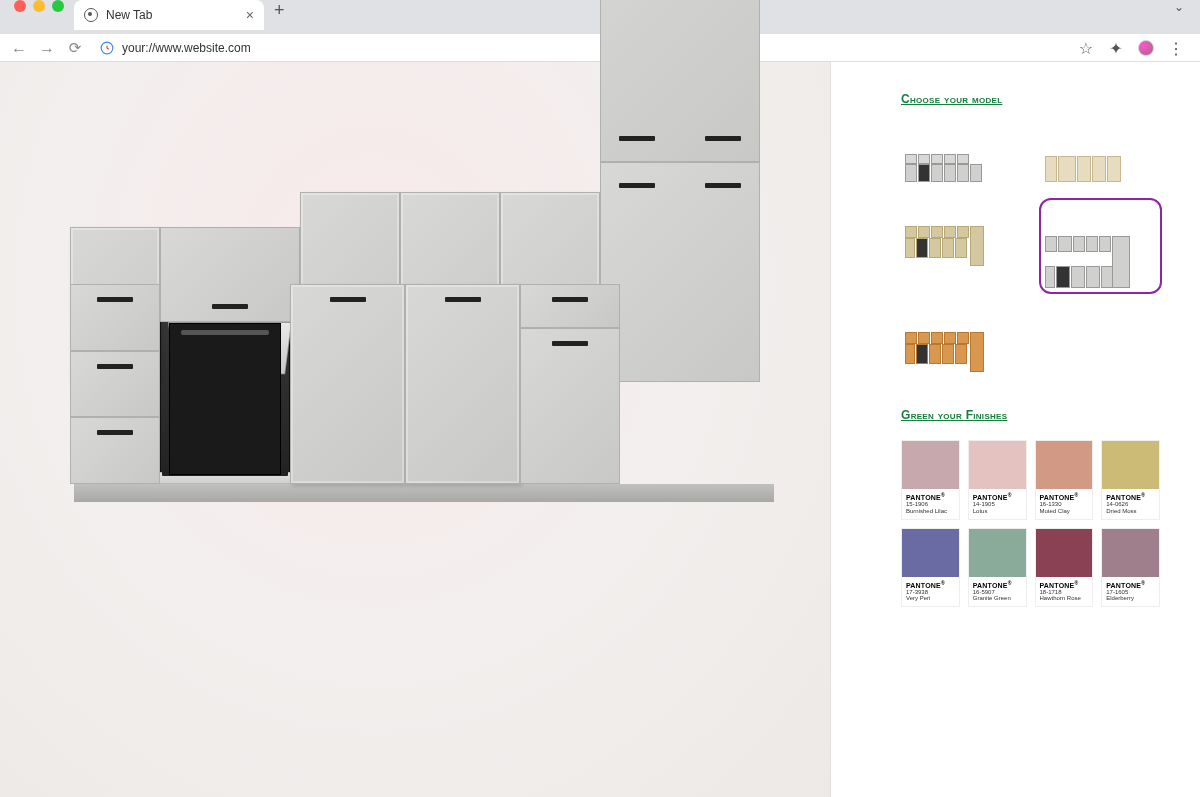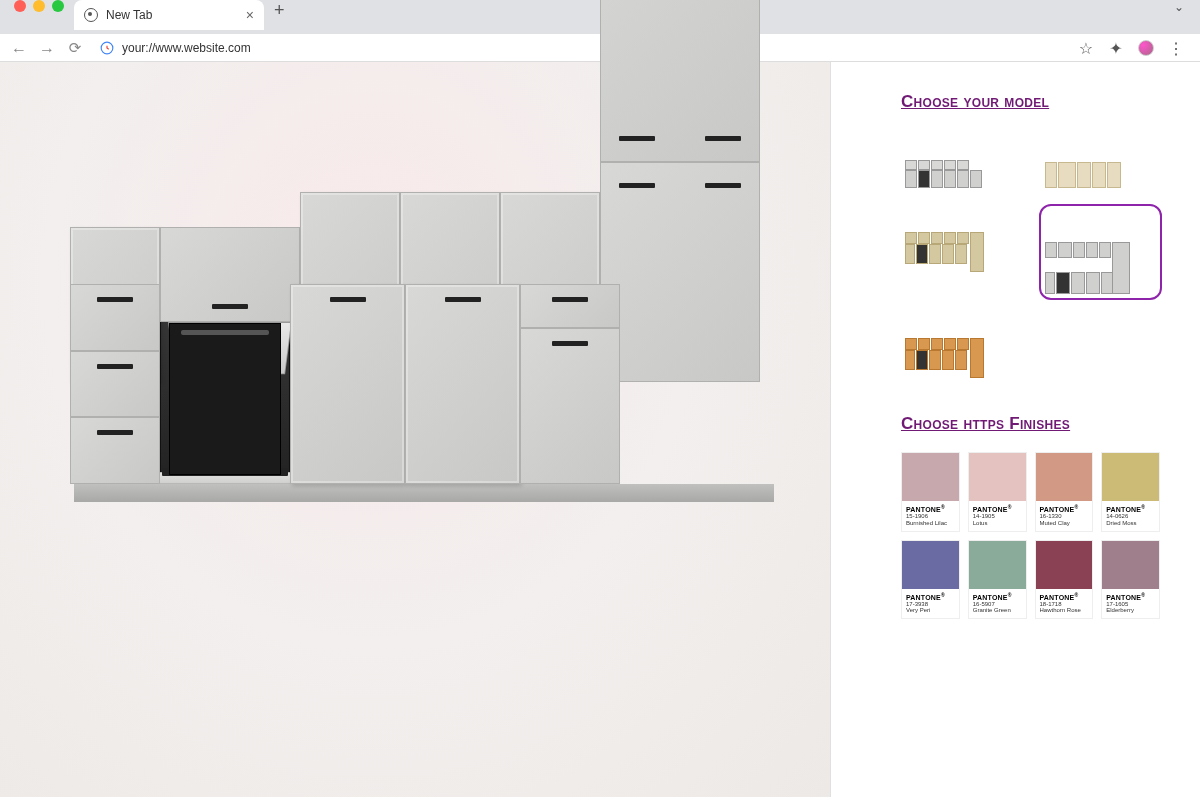--- a/index.html
+++ b/index.html
@@ -59,21 +59,21 @@
 .counter { position: absolute; top: 280px; left: 0; right: 160px; height: 12px; background: linear-gradient(#e2e2e0, #d0d0ce); border: 1px solid #b8b8b6; }
 .cooktop { position: absolute; top: 276px; left: 92px; width: 126px; height: 8px; background: #222; border-radius: 1px; }
 .cab-l3, .cab-l4 { width: 115px; }
 .cab-l5 { width: 100px; display: flex; flex-direction: column; }
 .handle { position: absolute; width: 36px; height: 5px; background: #222; border-radius: 1px; }
 .h-top { top: 12px; left: 50%; transform: translateX(-50%); }
 .h-bot { bottom: 12px; left: 50%; transform: translateX(-50%); }
 .plinth { height: 18px; background: linear-gradient(#c0c0be, #a8a8a6); margin: 0 4px; }
 
 
-.section-title { font-size: 17px; font-variant: small-caps; color: #701a75; text-decoration: underline; font-weight: bold; margin-bottom: 18px; letter-spacing: 0.3px; }
+.section-title { font-size: 12px; font-variant: small-caps; color: #15803d; text-decoration: underline; font-weight: bold; margin-bottom: 18px; letter-spacing: 0.3px; }
 .models { display: grid; grid-template-columns: 1fr 1fr; gap: 14px 20px; margin-bottom: 40px; }
 .model-thumb { height: 62px; border-radius: 10px; cursor: pointer; position: relative; display: flex; flex-direction: column; justify-content: flex-end; padding: 4px; }
 .model-thumb.selected { outline: 2px solid #8e24aa; outline-offset: 0; height: 92px; }
 .mk { display: flex; gap: 1px; }
 .mc { background: #ccc; border: 0.5px solid #999; }
 .m1-upper .mc { height: 10px; width: 12px; background: #d8d8d6; }
 .m1-lower .mc { height: 18px; width: 12px; background: #d0d0ce; }
 .m1-lower .dark { background: #333; }
 .m2 .mc { background: #e8dcc0; border-color: #c8b890; }
 .m3 .mc { background: #d4c8a0; border-color: #b8a878; }
@@ -283,21 +283,21 @@
         <div class="mk" style="margin-top:-28px">
             <div class="mc" style="height:20px;width:10px"></div>
             <div class="mc dark" style="height:20px;width:12px"></div>
             <div class="mc" style="height:20px;width:12px"></div>
             <div class="mc" style="height:20px;width:12px"></div>
             <div class="mc" style="height:20px;width:12px"></div>
           </div>
       </div>
     </div>
 
-    <div class="section-title">Choose https Finishes</div>
+    <div class="section-title">Green your Finishes</div>
     <div class="finishes">
 
     <div class="swatch">
           <div class="swatch-color" style="background:#c7a8ad"></div>
           <div class="swatch-label">
             <div class="swatch-brand">PANTONE<sup>®</sup></div>
             <div class="swatch-code">15-1906</div>
             <div class="swatch-name">Burnished Lilac</div>
           </div>
         </div>

